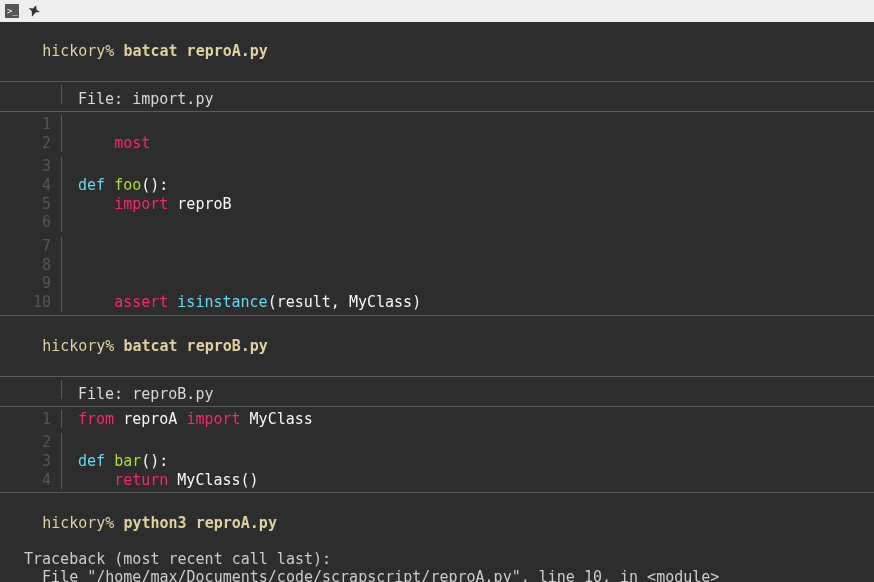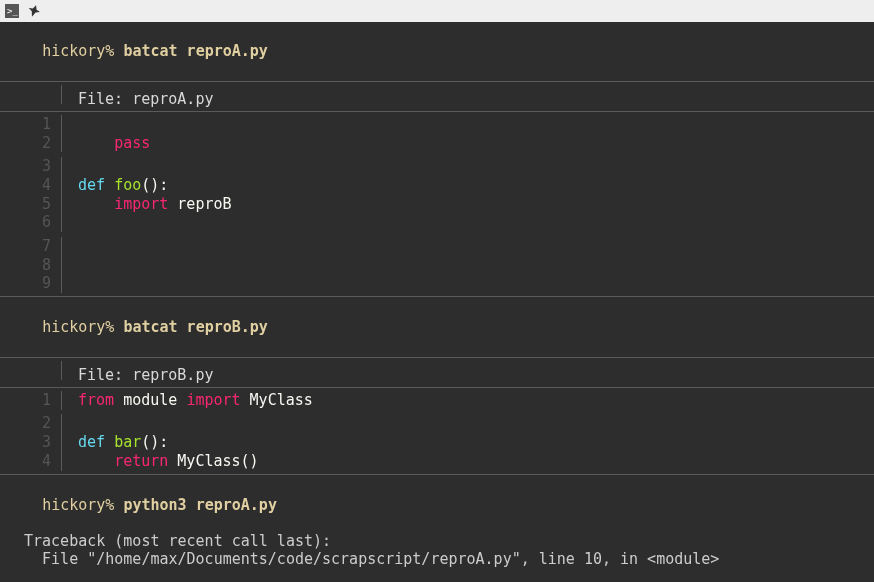--- a/index.html
+++ b/index.html
@@ -94,31 +94,31 @@
 
 <div class="terminal">
 
   <div class="prompt-line">
     <span class="prompt">hickory%</span><span class="cmd"> </span><span class="cmd">batcat reproA.py</span>
   </div>
 
   <hr class="hr">
   <div class="file-row">
     <div class="gutter"></div>
-    <div class="code file-label">File: reproA.py</div>
+    <div class="code file-label">File: import.py</div>
   </div>
   <hr class="hr">
 
   <div id="fileA-lines">
       <div class="code-row">
         <div class="gutter">1</div>
       </div>
       <div class="code-row">
         <div class="gutter">2</div>
-        <div class="code"><span class="plain">    </span><span class="kw-red">pass</span></div>
+        <div class="code"><span class="plain">    </span><span class="kw-red">most</span></div>
       </div>
       <div class="code-row">
         <div class="gutter">3</div>
         <div class="code blank-code"></div>
       </div>
       <div class="code-row">
         <div class="gutter">4</div>
         <div class="code"><span class="kw-cyan">def </span><span class="kw-green">foo</span><span class="plain">():</span></div>
       </div>
       <div class="code-row">
@@ -131,39 +131,43 @@
       <div class="code-row">
         <div class="gutter">7</div>
         <div class="code blank-code"></div>
       </div>
       <div class="code-row">
         <div class="gutter">8</div>
       </div>
       <div class="code-row">
         <div class="gutter">9</div>
       </div>
+      <div class="code-row">
+        <div class="gutter">10</div>
+        <div class="code"><span class="plain">    </span><span class="kw-red">assert</span><span class="plain"> </span><span class="kw-cyan">isinstance</span><span class="plain">(result, MyClass)</span></div>
+      </div>
     </div>
 
   <hr class="hr">
 
   <div class="prompt-line">
     <span class="prompt">hickory%</span><span class="cmd"> </span><span class="cmd">batcat reproB.py</span>
   </div>
 
   <hr class="hr">
   <div class="file-row">
     <div class="gutter"></div>
     <div class="code file-label">File: reproB.py</div>
   </div>
   <hr class="hr">
 
   <div id="fileB-lines">
       <div class="code-row">
         <div class="gutter">1</div>
-        <div class="code"><span class="kw-red">from</span><span class="plain"> module </span><span class="kw-red">import</span><span class="plain"> MyClass</span></div>
+        <div class="code"><span class="kw-red">from</span><span class="plain"> reproA </span><span class="kw-red">import</span><span class="plain"> MyClass</span></div>
       </div>
       <div class="code-row">
         <div class="gutter">2</div>
         <div class="code blank-code"></div>
       </div>
       <div class="code-row">
         <div class="gutter">3</div>
         <div class="code"><span class="kw-cyan">def </span><span class="kw-green">bar</span><span class="plain">():</span></div>
       </div>
       <div class="code-row">

